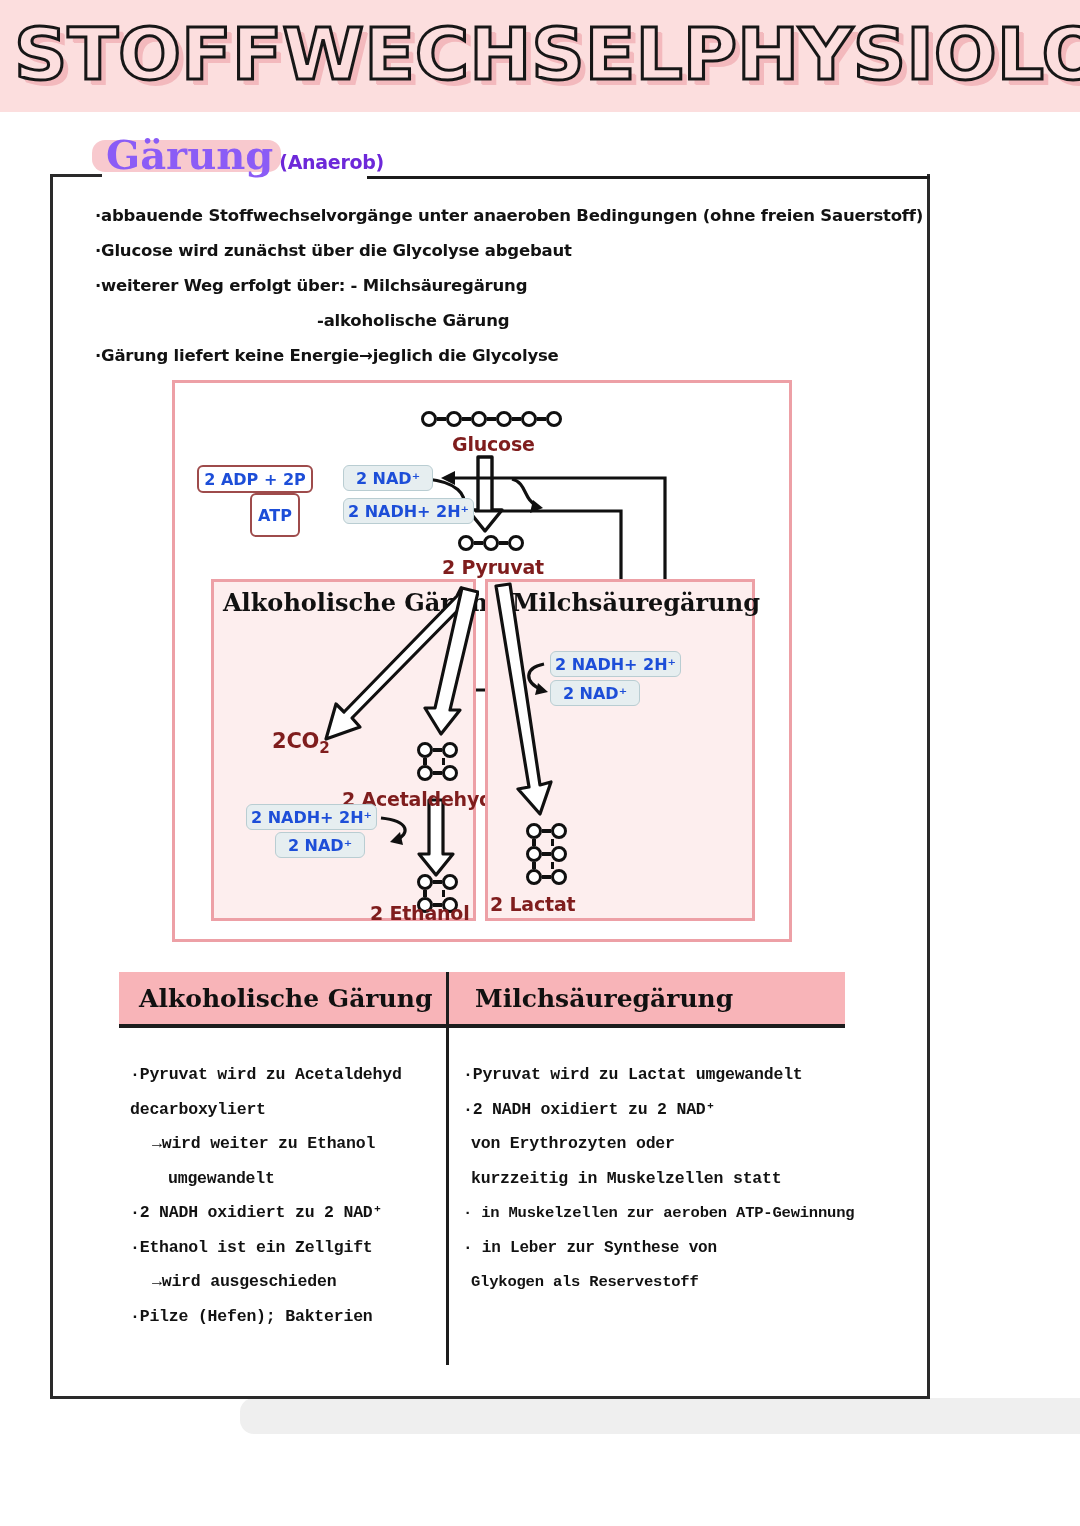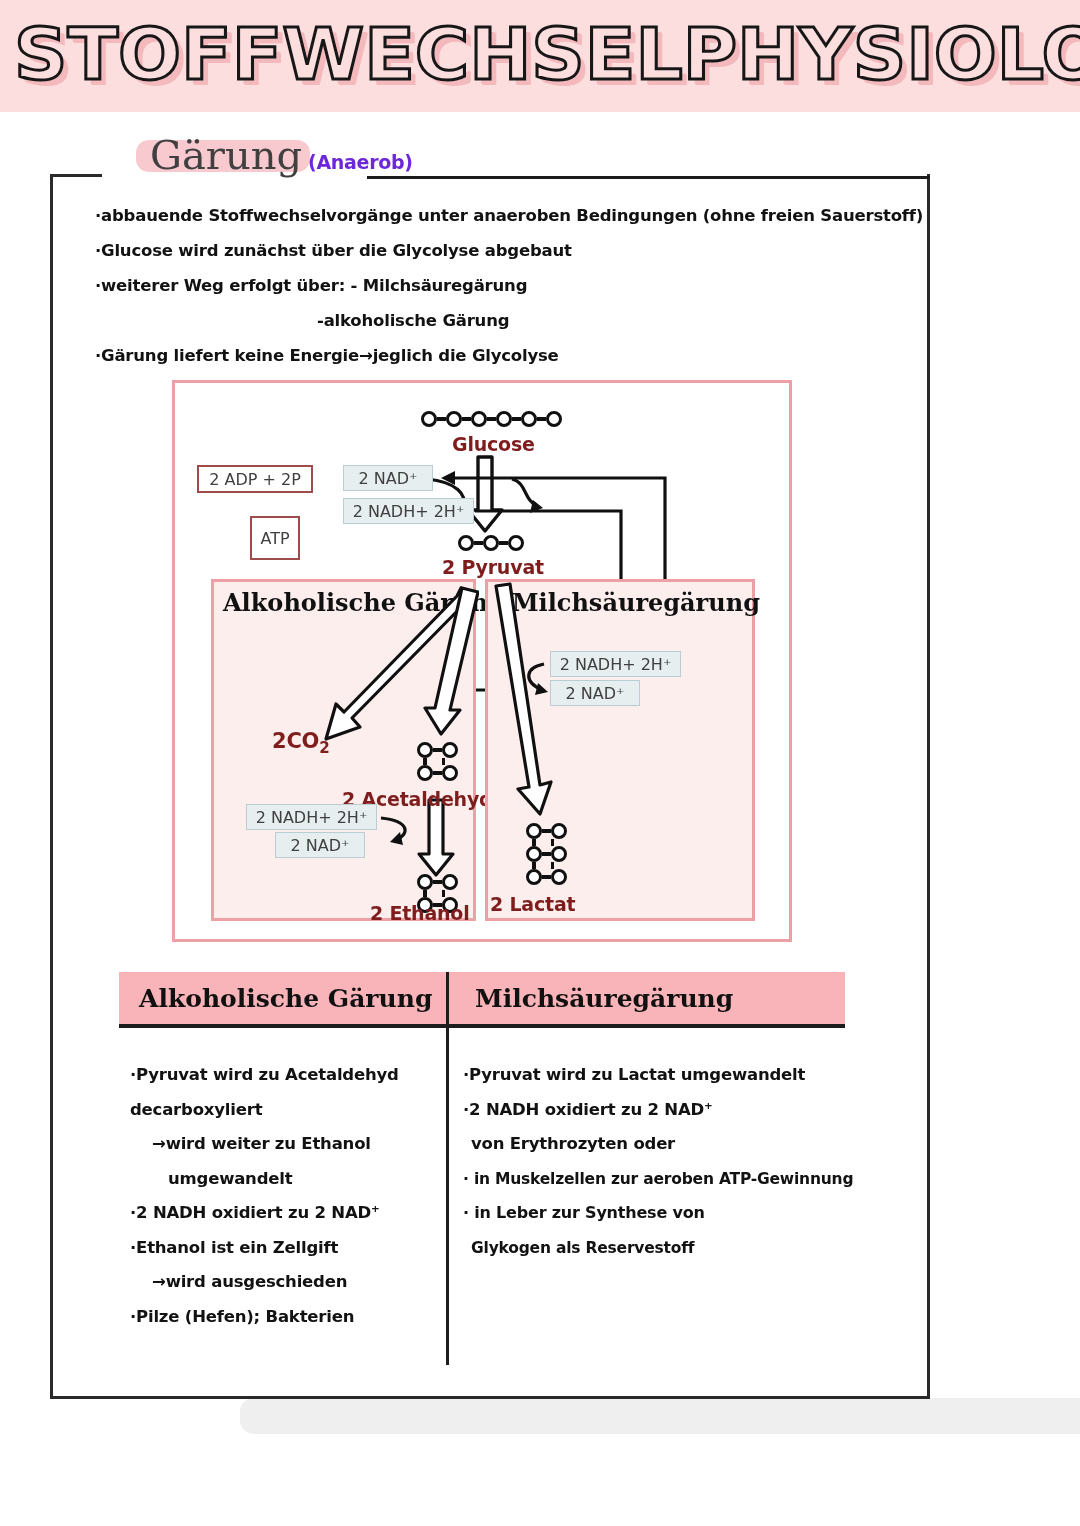--- a/index.html
+++ b/index.html
@@ -35,22 +35,22 @@
   }
 
   
   .sec-head{
     position:absolute;left:100px;top:132px;z-index:5;
     display:flex;align-items:flex-end;
   }
   .sec-head .hl{
     position:relative;
     font-family:"DejaVu Serif", serif;
-    font-size:40px;font-weight:normal;color:#404040;
-    padding:0 6px;line-height:46px;margin-left:44px;
+    font-size:40px;font-weight:bold;color:#8b5cf6;
+    padding:0 6px;line-height:46px;
   }
   .sec-head .hl::before{
     content:"";position:absolute;left:-8px;top:8px;
     right:-2px;bottom:6px;background:#f8c9ce;
     border-radius:13px;z-index:-1;
   }
   .sec-head .sub{
     font-family:"DejaVu Sans", sans-serif;
     font-size:19px;font-weight:bold;color:#6d28d9;
     padding-bottom:5px;letter-spacing:-0.3px;
@@ -92,23 +92,23 @@
   .bondh{width:9px;height:3.2px;background:#101010;}
   .bondv{width:3.2px;height:7px;background:#101010;margin-left:6.4px;}
 
   .lbl{
     position:absolute;font-family:"DejaVu Sans", sans-serif;font-weight:bold;
     color:#7f1d1d;white-space:nowrap;
   }
 
   
   .tag{
-    position:absolute;font-family:"DejaVu Sans", sans-serif;font-weight:normal;
-    color:#404040;white-space:nowrap;box-sizing:border-box;
-    display:flex;align-items:center;justify-content:center;
+    position:absolute;font-family:"DejaVu Sans", sans-serif;font-weight:bold;
+    color:#1d4ed8;white-space:nowrap;box-sizing:border-box;
+    display:flex;align-items:center;justify-content:center;border-radius:6px;
   }
   .tag.red{border:2.5px solid #9e4b4b;background:#fff;}
   .tag.blue{border:1.4px solid #b9cdd2;background:#e6eef0;}
 
   
   .panel{
     position:absolute;border:3px solid #eda0a6;background:#fdeeee;box-sizing:border-box;
   }
   .panel-title{
     position:absolute;font-family:"DejaVu Serif", serif;font-weight:bold;
@@ -126,21 +126,21 @@
   }
   .tbl-head .c1{left:20px;}
   .tbl-head .c2{left:356px;}
   .tbl-underline{
     position:absolute;left:119px;top:1024px;width:726px;height:4px;background:#1d1d1d;z-index:5;
   }
   .tbl-divider{
     position:absolute;left:446px;top:972px;width:3px;height:393px;background:#1d1d1d;z-index:5;
   }
   .col{position:absolute;z-index:4;}
-  .col .li{font-size:16.5px;line-height:34.5px;white-space:nowrap;}
+  .col .li{font-size:16.5px;line-height:34.5px;white-space:nowrap;font-family:Liberation Mono, monospace;}
   .col-l{left:130px;top:1058px;}
   .col-r{left:463px;top:1058px;}
   sub{font-size:0.72em;vertical-align:sub;}
 </style>
 </head>
 <body>
 
 <div class="page">
 
   <div class="page-shadow"></div>
@@ -202,21 +202,21 @@
         <polygon points="303,74 317,74 317,127 327,127 310,148 293,127 303,127" fill="#fff" stroke="#101010" stroke-width="3.4" stroke-linejoin="round"></polygon>
 
         <path d="M252,96 C282,99 292,112 288,123" fill="none" stroke="#101010" stroke-width="3.2"></path>
         <polygon points="288,128 281,117 296,119" fill="#101010"></polygon>
 
         <path d="M337,96 C352,100 348,116 362,123" fill="none" stroke="#101010" stroke-width="3.2"></path>
         <polygon points="368,125 355,130 358,117" fill="#101010"></polygon>
       </svg>
 
       <div class="tag red" style="left:22px;top:82px;width:116px;height:28px;font-size:16px;">2 ADP + 2P</div>
-      <div class="tag red" style="left:75px;top:133px;width:50px;height:44px;font-size:16px;">ATP</div>
+      <div class="tag red" style="left:75px;top:110px;width:50px;height:44px;font-size:16px;">ATP</div>
       <div class="tag blue" style="left:168px;top:82px;width:90px;height:26px;font-size:16px;">2 NAD⁺</div>
       <div class="tag blue" style="left:168px;top:115px;width:131px;height:26px;font-size:16px;">2 NADH+ 2H⁺</div>
 
       <svg style="position:absolute;left:0;top:0;width:620px;height:562px;">
 
         <path d="M300,128 L446,128 L446,277 L376,277" fill="none" stroke="#101010" stroke-width="3.2"></path>
         <polygon points="369,277 383,270 383,285" fill="#101010"></polygon>
 
         <path d="M268,307 L490,307 L490,95 L274,95" fill="none" stroke="#101010" stroke-width="3.2"></path>
         <polygon points="266,95 280,88 280,102" fill="#101010"></polygon>
@@ -343,18 +343,19 @@
     <div class="li hand">·2 NADH oxidiert zu 2 NAD⁺</div>
     <div class="li hand">·Ethanol ist ein Zellgift</div>
     <div class="li hand" style="padding-left:22px;">→wird ausgeschieden</div>
     <div class="li hand">·Pilze (Hefen); Bakterien</div>
   </div>
 
   <div class="col col-r">
     <div class="li hand">·Pyruvat wird zu Lactat umgewandelt</div>
     <div class="li hand">·2 NADH oxidiert zu 2 NAD⁺</div>
     <div class="li hand" style="padding-left:8px;">von Erythrozyten oder</div>
+    <div class="li hand" style="padding-left:8px;">kurzzeitig in Muskelzellen statt</div>
     <div class="li hand" style="font-size:15.5px;">· in Muskelzellen zur aeroben ATP-Gewinnung</div>
     <div class="li hand" style="font-size:16px;">· in Leber zur Synthese von</div>
     <div class="li hand" style="font-size:15.5px;padding-left:8px;">Glykogen als Reservestoff</div>
   </div>
 
 </div>
 
 </body></html>

